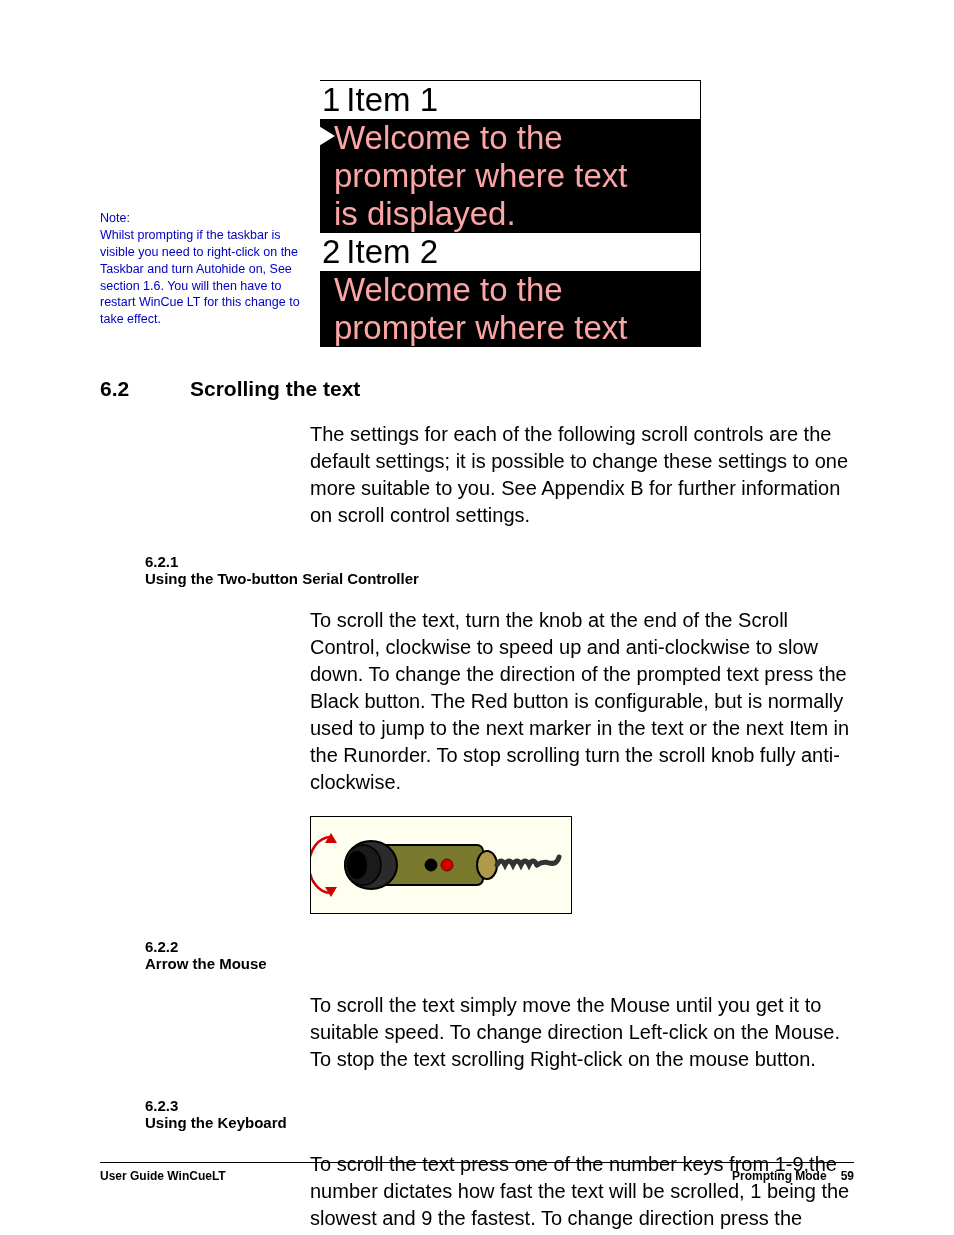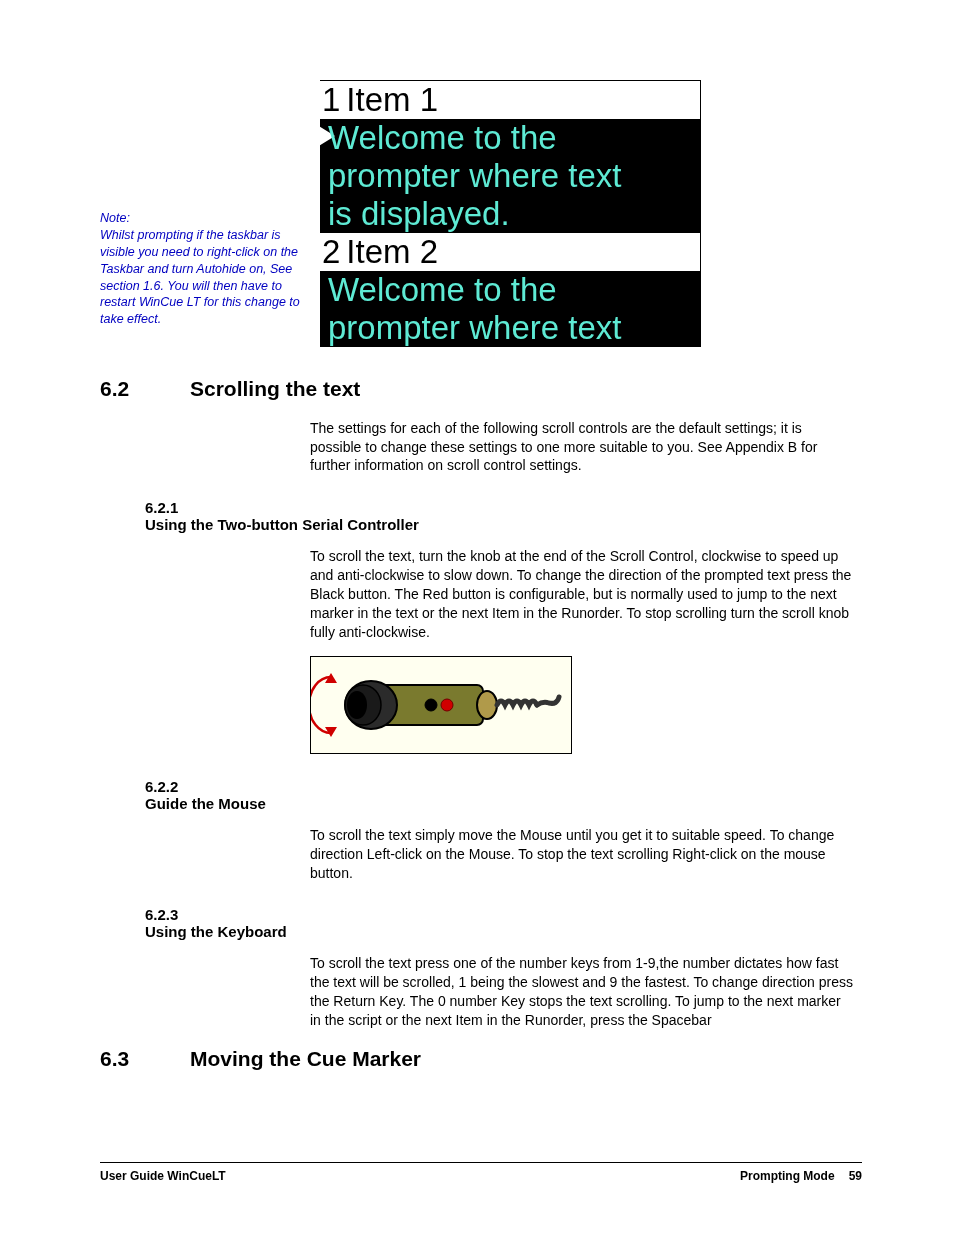--- a/index.html
+++ b/index.html
@@ -28,21 +28,20 @@
     align-items: flex-start;
     margin-bottom: 30px;
   }
   .sidenote {
     width: 210px;
     padding-top: 130px;
     padding-right: 10px;
     color: #0000c0;
     font-size: 12.5px;
     line-height: 1.35;
-    font-style: italic;
   }
   .sidenote .note-label {
     display: block;
   }
   .prompter {
     margin-left: 0;
     width: 380px;
     border-top: 1px solid #000;
     border-right: 1px solid #000;
     background: #000;
@@ -58,22 +57,22 @@
     color: #000;
     display: flex;
     align-items: baseline;
     height: 38px;
   }
   .prompter-item-header .num {
     color: #000;
     padding: 0 6px 0 2px;
   }
   .prompter-body {
-    color: #5eead4;
-    padding-left: 8px;
+    color: #fca5a5;
+    padding-left: 14px;
     position: relative;
   }
   .cue-marker {
     position: absolute;
     left: -3px;
     top: 44px;
     width: 0; height: 0;
     border-top: 11px solid transparent;
     border-bottom: 11px solid transparent;
     border-left: 18px solid #fff;
@@ -94,21 +93,21 @@
     margin-top: 24px;
     margin-bottom: 8px;
     padding-left: 45px;
     flex-direction: column;
   }
   .h3-row .hnum { width: 80px; }
   
   .body-indent {
     margin-left: 210px;
     margin-right: 0;
-    font-size: 14px;
+    font-size: 20px;
     line-height: 1.35;
   }
   .red { color: #000000; }
   
   .controller-box {
     margin-left: 210px;
     margin-top: 12px;
     width: 260px;
     height: 96px;
     background: #fffff0;
@@ -116,21 +115,21 @@
     position: relative;
   }
   .controller-box svg {
     position: absolute;
     left: 0; top: 0;
   }
   
   .footer {
     position: absolute;
     left: 100px;
-    right: 92px;
+    right: 100px;
     bottom: 52px;
     margin-top: 28px;
   }
   .footer-line {
     border-top: 1.5px solid #000;
     padding-top: 6px;
     display: flex;
     justify-content: space-between;
     font-size: 12px;
   }
@@ -203,21 +202,21 @@
 
       <ellipse cx="176" cy="48" rx="10" ry="14" fill="#b09a4a" stroke="#000" stroke-width="2"></ellipse>
 
       <path d="M186 48 q4 -8 8 0 q4 -8 8 0 q4 -8 8 0 q4 -8 8 0 q4 -8 8 0" stroke="#333" stroke-width="5" fill="none" stroke-linecap="round"></path>
       <path d="M226 48 q6 -4 12 -2 q8 2 10 -6" stroke="#333" stroke-width="5" fill="none" stroke-linecap="round"></path>
     </svg>
   </div>
 
   <div class="h3-row">
     <span class="hnum">6.2.2</span>
-    <span>Guide the Mouse</span>
+    <span>Arrow the Mouse</span>
   </div>
   <p class="body-indent">To scroll the text simply move the Mouse until you get it to suitable speed. To change direction Left-click on the Mouse. To stop the text scrolling Right-click on the mouse button.</p>
 
   <div class="h3-row">
     <span class="hnum">6.2.3</span>
     <span>Using the Keyboard</span>
   </div>
   <p class="body-indent">To scroll the text press one of the number keys from 1-9,the number dictates how fast the text will be scrolled, 1 being the slowest and 9 the fastest. To change direction press the Return Key. The 0 number Key stops the text scrolling. To jump to the next marker in the script or the next Item in the Runorder, press the Spacebar</p>
 
   <div class="h2-row">

